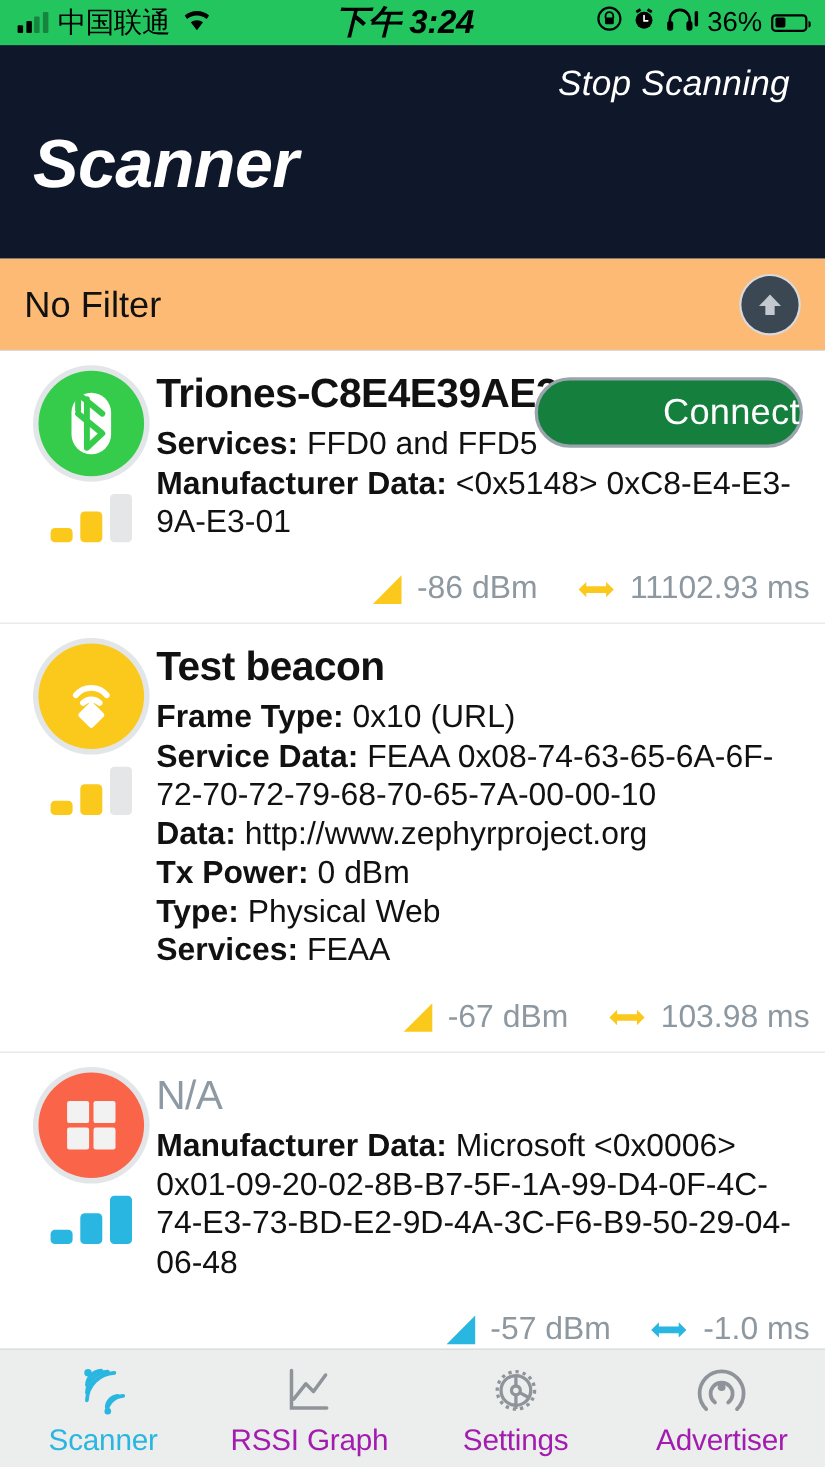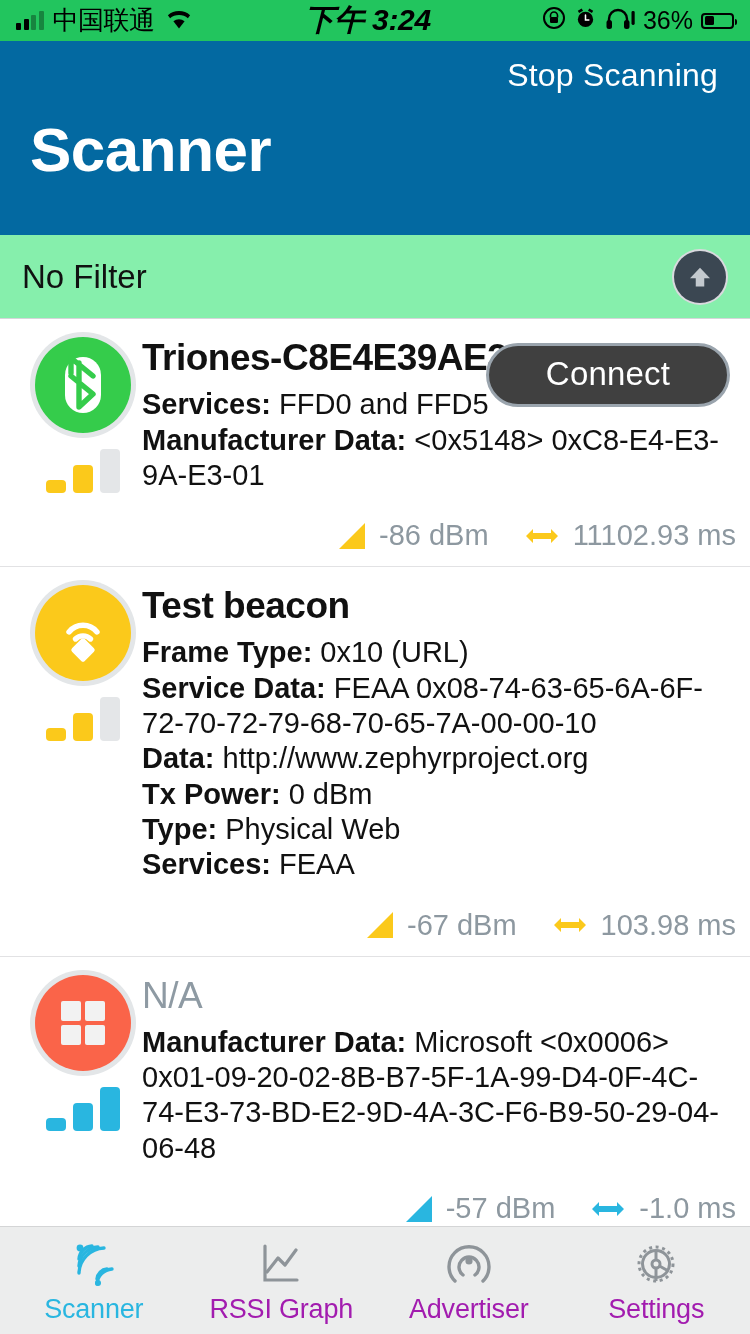--- a/index.html
+++ b/index.html
@@ -29,33 +29,33 @@
   .bars i:nth-child(3){height:15px;opacity:.32;}
   .bars i:nth-child(4){height:19px;opacity:.32;}
   .battshell{
     width:33px;height:16px;border:2px solid #000;border-radius:4px;
     position:relative;display:flex;align-items:center;padding:1.5px;box-sizing:border-box;
   }
   .battshell:after{content:"";position:absolute;right:-5px;top:4px;width:2.5px;height:6px;background:#000;border-radius:0 2px 2px 0;}
   .battfill{height:100%;background:#000;border-radius:1.5px;}
 
   
-  .navbar{background:#0369a1;height:194px;position:relative;flex:0 0 auto;}
+  .navbar{background:#0f172a;height:194px;position:relative;flex:0 0 auto;font-style:italic;}
   .stop-scan{
     position:absolute;right:32px;top:16px;color:#fff;font-size:32px;font-weight:400;
     letter-spacing:.2px;cursor:pointer;
   }
   .big-title{
     position:absolute;left:30px;top:78px;color:#fff;font-size:62px;font-weight:bold;
     letter-spacing:-.5px;line-height:1;
   }
 
   
   .filterbar{
-    height:84px;background:#86efac;border-bottom:1px solid #d6d5da;
+    height:84px;background:#fdba74;border-bottom:1px solid #d6d5da;
     display:flex;align-items:center;justify-content:space-between;
     padding:0 24px 0 22px;box-sizing:border-box;flex:0 0 auto;
   }
   .filter-label{font-size:33px;color:#111;font-weight:400;}
   .scroll-top-btn{
     width:52px;height:52px;border-radius:50%;background:#3b4752;
     display:flex;align-items:center;justify-content:center;cursor:pointer;
     box-shadow:0 0 0 2px #d9d9de;
   }
 
@@ -81,22 +81,22 @@
   .sigbars b:nth-child(2){width:20px;height:28px;}
   .sigbars b:nth-child(3){width:20px;height:44px;}
   .row-main{flex:1 1 auto;min-width:0;padding-top:2px;}
   .dev-title{
     font-size:37px;font-weight:bold;color:#111;line-height:1.05;
     letter-spacing:-.5px;white-space:nowrap;
   }
   .dev-title.na{color:#8e9aa3;font-weight:400;}
   .connect-btn{
     position:absolute;right:20px;top:24px;
-    background:#404040;color:#fff;border:3px solid #9aa4ad;border-radius:34px;
-    font-size:33px;padding:9px 0 11px;width:244px;text-align:center;
+    background:#15803d;color:#fff;border:3px solid #9aa4ad;border-radius:34px;
+    font-size:33px;padding:9px 0 11px;width:244px;text-align:right;
     box-sizing:border-box;cursor:pointer;letter-spacing:.2px;
   }
   .dev-details{margin-top:9px;font-size:29px;color:#111;line-height:1.22;}
   .dev-details .ln{word-break:break-word;}
   .dev-details b{font-weight:bold;}
   .footer-stats{
     display:flex;align-items:center;gap:14px;margin-top:26px;
     font-size:29px;color:#8d98a0;padding-left:12px;justify-content:flex-end;
   }
   .tri{width:0;height:0;border-left:26px solid transparent;border-bottom:26px solid #fbc91b;}
@@ -317,36 +317,36 @@
           <path d="M10 6v34h32" fill="none" stroke="#8e9499" stroke-width="3.2" stroke-linecap="round"></path>
           <path d="M12 32 23 18l7 7 11-15" fill="none" stroke="#8e9499" stroke-width="3.2" stroke-linejoin="round" stroke-linecap="round"></path>
         </svg>
       </div>
       <div class="tlabel">RSSI Graph</div>
     </div>
 
     <div class="tab">
       <div class="ticon">
         <svg width="52" height="50" viewBox="0 0 52 50">
-          <path d="M12 42a20 20 0 1 1 28 0" fill="none" stroke="#8e9499" stroke-width="3.4" stroke-linecap="round"></path>
-          <path d="M20 36a10 10 0 1 1 12 0" fill="none" stroke="#8e9499" stroke-width="3.4" stroke-linecap="round"></path>
-          <circle cx="26" cy="22" r="3.6" fill="#8e9499"></circle>
-        </svg>
-      </div>
-      <div class="tlabel">Advertiser</div>
-    </div>
-
-    <div class="tab">
-      <div class="ticon">
-        <svg width="52" height="50" viewBox="0 0 52 50">
           <g stroke="#8e9499" stroke-width="3" fill="none">
             <circle cx="26" cy="25" r="17" stroke-dasharray="3 3.6"></circle>
             <circle cx="26" cy="25" r="13.5"></circle>
             <circle cx="26" cy="25" r="4"></circle>
             <path d="M26 11.5v9.5M26 29v13M37.5 31.5 29.5 27"></path>
           </g>
         </svg>
       </div>
       <div class="tlabel">Settings</div>
     </div>
+
+    <div class="tab">
+      <div class="ticon">
+        <svg width="52" height="50" viewBox="0 0 52 50">
+          <path d="M12 42a20 20 0 1 1 28 0" fill="none" stroke="#8e9499" stroke-width="3.4" stroke-linecap="round"></path>
+          <path d="M20 36a10 10 0 1 1 12 0" fill="none" stroke="#8e9499" stroke-width="3.4" stroke-linecap="round"></path>
+          <circle cx="26" cy="22" r="3.6" fill="#8e9499"></circle>
+        </svg>
+      </div>
+      <div class="tlabel">Advertiser</div>
+    </div>
   </div>
 
 </div>
 
 </body></html>

